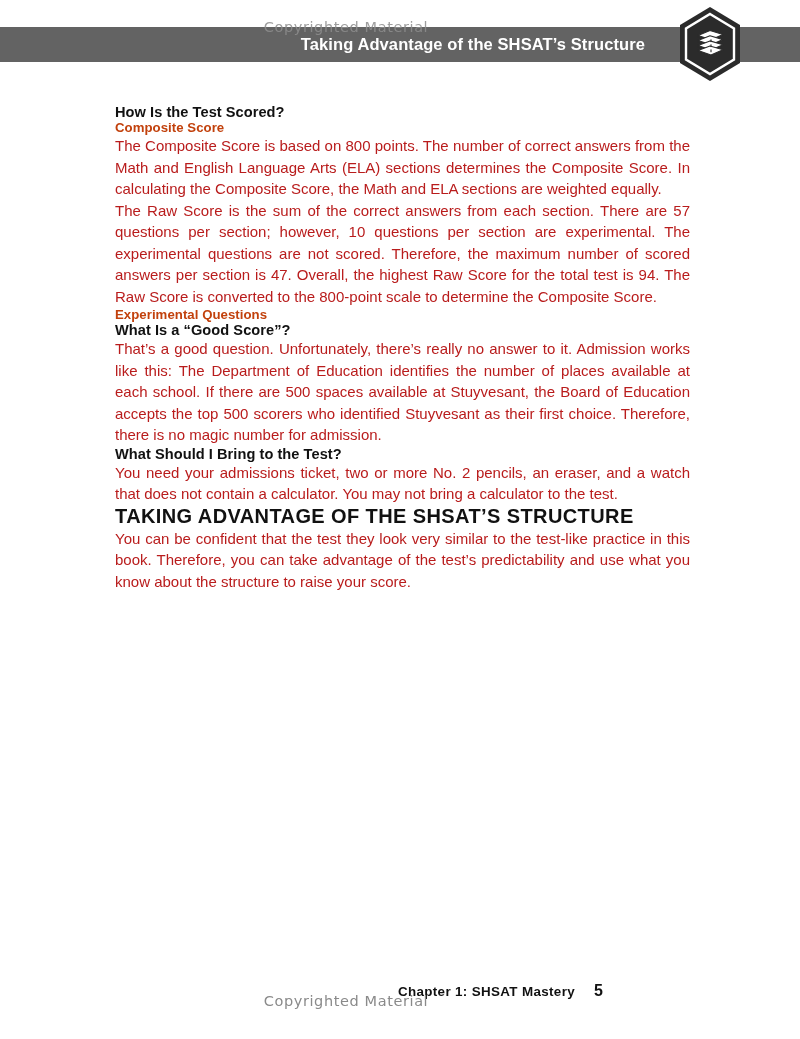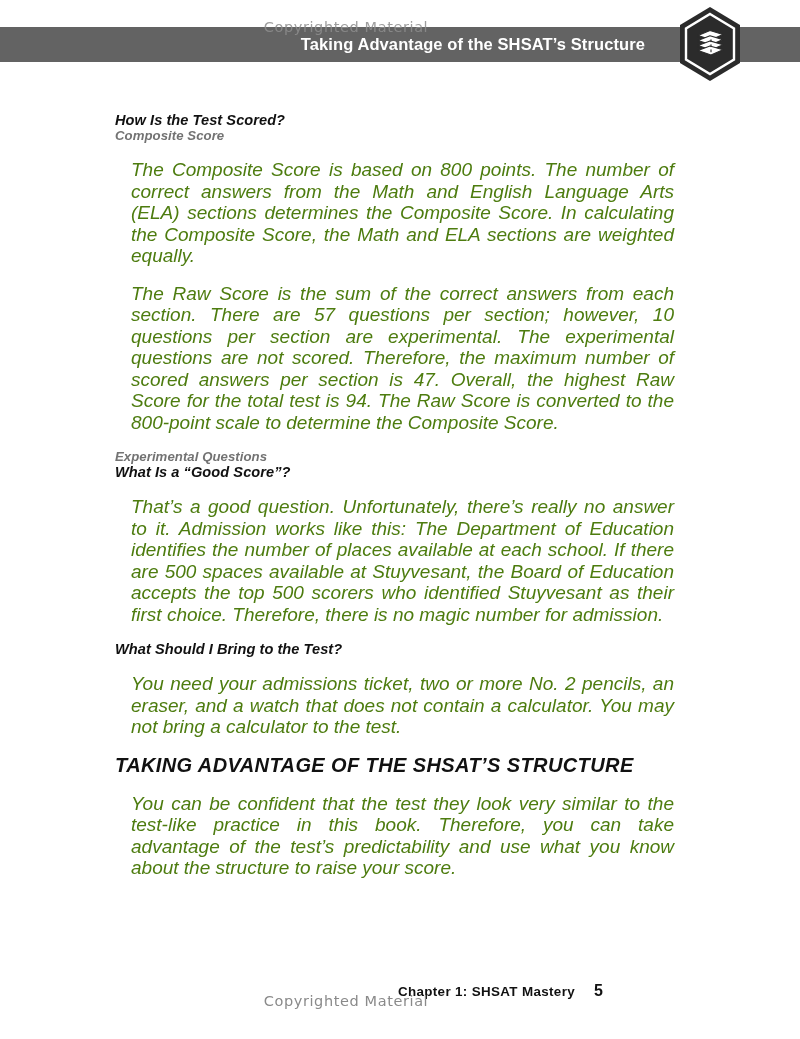--- a/index.html
+++ b/index.html
@@ -67,52 +67,51 @@
     left: 678px;
     top: 6px;
     width: 64px;
     height: 76px;
   }
 
   
   .content {
     position: absolute;
     left: 115px;
-    top: 112px;
+    top: 104px;
     width: 575px;
-    font-style: italic;
   }
 
   h1.section-title {
     font-size: 20px;
     font-weight: bold;
     letter-spacing: 0.4px;
     margin: 0;
     color: #111111;
   }
   h2.head-a {
     font-size: 14.6px;
     font-weight: bold;
     margin: 0;
     color: #111111;
     letter-spacing: 0.05px;
   }
   h3.head-b {
     font-size: 13.2px;
     font-weight: bold;
     margin: 0;
-    color: #737373;
+    color: #c2410c;
     letter-spacing: 0.05px;
   }
   p.body {
-    font-size: 19px;
+    font-size: 15px;
     line-height: 21.5px;
-    margin: 16px;
+    margin: 0;
     text-align: justify;
-    color: #4d7c0f;
+    color: #b91c1c;
     hyphens: none;
   }
 
   
   .mt-head-a   { margin-top: 32px; }
   .mt-head-b   { margin-top: 28px; }
   .mt-para     { margin-top: 7px; }
   .mt-para-lg  { margin-top: 12px; }
   .mt-bigtitle { margin-top: 44px; }
 

